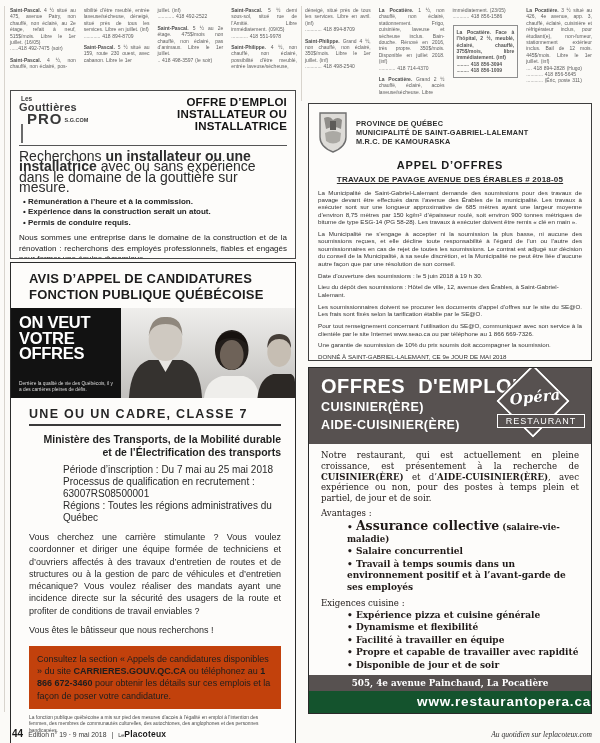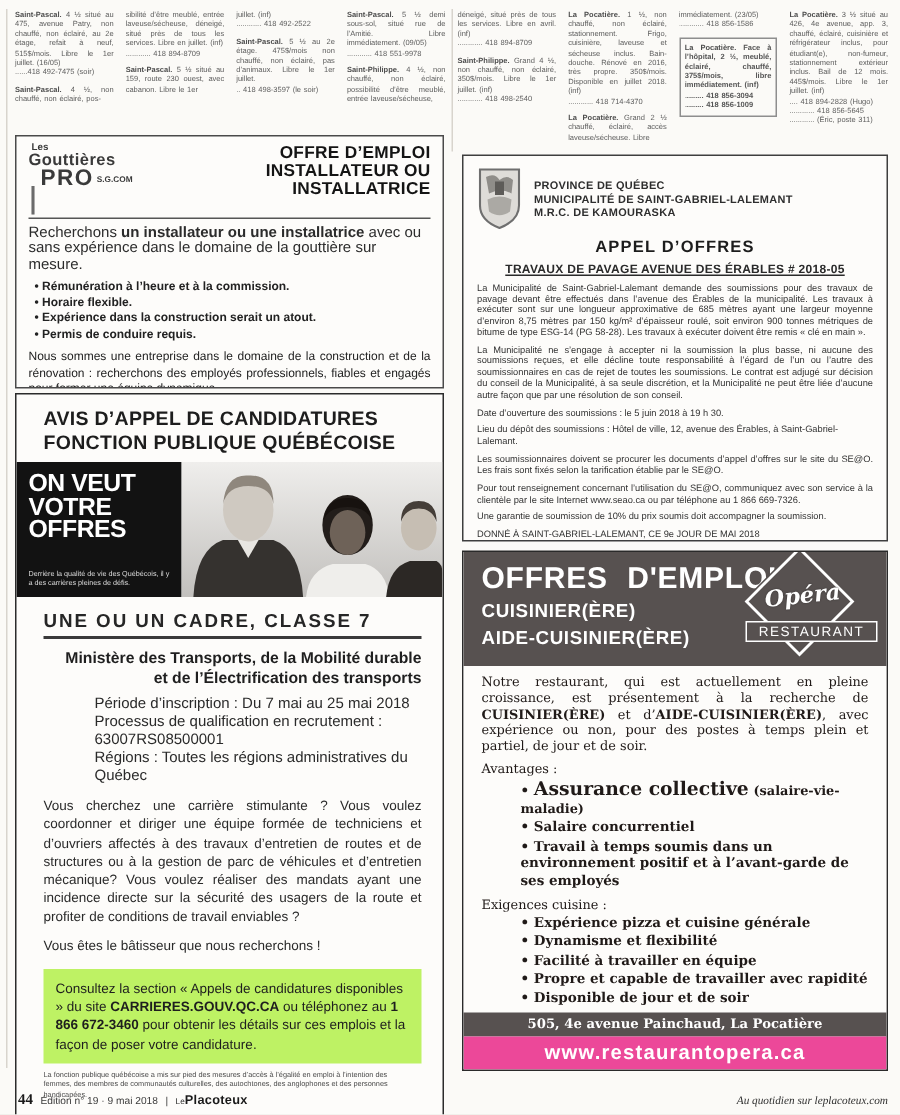--- a/index.html
+++ b/index.html
@@ -27,42 +27,42 @@
   .glogo { line-height:1; color:#3a3a3a; }
   .gl-les { font-size:6.5px; font-weight:bold; display:block; margin-left:2px; }
   .gl-gout { font-size:11px; font-weight:bold; letter-spacing:0.3px; display:block; margin-top:-1px; }
   .gl-row { display:flex; align-items:flex-end; gap:2px; margin-top:-2px; margin-left:8px; }
   .gl-pro { font-size:15px; font-weight:bold; letter-spacing:1px; }
   .gl-sg { font-size:5.5px; font-weight:bold; margin-bottom:2px; }
   .gl-shape { width:30px; height:6px; background:#e7e5e1; border:1px solid #6b6b6b; transform:skewX(-30deg); margin:2px 0 0 2px; }
   .gout-title { text-align:right; color:#141414; }
   .gout-title .t1 { font-size:11.5px; font-weight:bold; letter-spacing:0.2px; }
   .gout-title .t2 { font-size:11.5px; font-weight:bold; letter-spacing:0.2px; }
-  .gout-body { font-size:10px; line-height:10.5px; color:#2c2c2c; margin-top:5px; }
+  .gout-body { font-size:14px; line-height:10.5px; color:#2c2c2c; margin-top:5px; }
   .gout-bullets { list-style:none; margin:4px 0 0 4px;font-weight:bold; }
   .gout-bullets li { font-size:8px; line-height:10.5px; }
   .gout-bullets li::before { content:"• "; }
   .gout-para { font-size:8px; line-height:10.5px; margin-top:5px; text-align:justify; }
 
   .avis-box { left:10px; top:262px; width:286px; height:572px; border:1.5px solid #2b2b2b; }
   .avis-title { padding:8px 14px 6px 18px; }
   .avis-title div { font-size:13px; font-weight:bold; color:#1d1d1d; line-height:15.5px; letter-spacing:0.2px; }
   .talent-band { display:flex; height:90px; }
   .talent-panel { width:110px; background:#121212; color:#fff; padding:7px 6px 5px 8px; display:flex; flex-direction:column; }
   .talent-line { font-size:16.5px; font-weight:800; line-height:15.5px; letter-spacing:-0.3px; font-family:"Liberation Sans", sans-serif; }
   .talent-caption { font-size:4.8px; line-height:6px; color:#dcdcdc; margin-top:auto; }
   .talent-photo { flex:1; display:block; }
   .avis-content { padding:9px 14px 0 18px; }
   .job-heading { font-size:12.5px; font-weight:bold; letter-spacing:1.3px; color:#262626; border-bottom:2px solid #3a3a3a; padding-bottom:3px; }
   .ministry { font-size:10.5px; font-weight:bold; color:#1f1f1f; line-height:12.5px; margin-top:7px;text-align:right; }
   .info-lines { margin-top:6px; }
   .info-lines div { font-size:10px; line-height:12px; color:#2a2a2a;padding-left:34px; }
   .avis-para { font-size:9px; line-height:12.3px; color:#2a2a2a; margin-top:7px; text-align:justify; }
   .avis-closing { font-size:9px; line-height:12px; color:#2a2a2a; margin-top:7px; }
-  .consult-box { background:#bef264; padding:7px 8px; margin-top:10px; font-size:9px; line-height:12.2px; color:#1e1e1e; }
+  .consult-box { background:#c2410c; padding:7px 8px; margin-top:10px; font-size:9px; line-height:12.2px; color:#1e1e1e; }
   .fine-print { font-size:4.9px; line-height:6.6px; color:#4c4c4c; margin-top:6px; width:96%; }
 
   
   .appel-box { left:308px; top:103px; width:284px; height:258px; border:1px solid #3e3e3e; padding:7px 9px 0 9px; }
   .appel-header { display:flex; gap:8px; align-items:center; }
   .appel-header-lines div { font-size:7.3px; font-weight:bold; line-height:9px; color:#2e2e2e; letter-spacing:0.2px; }
   .appel-title { text-align:center; font-size:11px; font-weight:bold; letter-spacing:0.8px; color:#1c1c1c; margin-top:6px; }
   .appel-subtitle { text-align:center; font-size:8px; font-weight:bold; text-decoration:underline; color:#2a2a2a; margin-top:4px; letter-spacing:0.2px; }
   .appel-para { font-size:6.2px; line-height:7.4px; color:#333; margin-top:4.5px; }
   .appel-para.just { text-align:justify; }
@@ -77,25 +77,25 @@
   .opera-rest { position:absolute; left:8px; top:42px; width:88px; text-align:center; border:1px solid #fff; background:#575150; color:#fff; font-size:9px; letter-spacing:1px; padding:1px 0; }
   .opera-body { flex:1; background:#fdfcfa; padding:6px 12px 0 12px; font-family:"DejaVu Serif", serif; color:#201a18; overflow:hidden; }
   .opera-intro { font-size:8.6px; line-height:10.8px; text-align:justify; }
   .opera-label { font-size:8.6px; margin-top:4px; }
   .opera-ul { list-style:none; margin:2px 0 0 26px; }
   .opera-ul li { font-size:9px; font-weight:bold; line-height:11.6px; margin-top:1px; }
   .opera-ul li::before { content:"•  "; }
   .adv-main { font-size:12.5px; font-weight:bold; }
   .adv-note { font-size:8.6px; font-weight:bold; }
   .opera-address { flex:none; background:#575150; color:#fff; text-align:center; font-size:8.8px; font-weight:bold; padding:3px 0; font-family:"DejaVu Serif", serif; }
-  .opera-url { flex:none; background:#ec4899; color:#fff; text-align:center; font-size:13.5px; font-weight:bold; letter-spacing:0.8px; padding:3px 0 4px 0; }
+  .opera-url { flex:none; background:#14532d; color:#fff; text-align:right; font-size:13.5px; font-weight:bold; letter-spacing:0.8px; padding:3px 0 4px 0; }
 
   
   .page-footer { position:absolute; left:12px; right:8px; top:723px; display:flex; align-items:baseline; gap:5px; }
-  .pf-num { font-size:10px; font-weight:bold; color:#1a1a1a;font-family:Liberation Serif, serif; }
+  .pf-num { font-size:10px; font-weight:bold; color:#1a1a1a; }
   .pf-edition { font-size:6.8px; color:#3a3a3a; }
   .pf-brand-le { font-size:5.5px; color:#2c2c2c; }
   .pf-brand { font-size:8.5px; font-weight:bold; color:#1a1a1a; letter-spacing:0.2px; }
   .pf-right { margin-left:auto; font-family:"Liberation Serif", serif; font-style:italic; font-size:7.5px; color:#2e2e2e; }
 </style>
 </head>
 <body>
 
 <div class="page">
   <div class="vline vline-left"></div>
@@ -147,21 +147,20 @@
         <span class="gl-shape"></span>
       </div>
       <div class="gout-title">
         <div class="t1">OFFRE D’EMPLOI</div>
         <div class="t2">INSTALLATEUR OU INSTALLATRICE</div>
       </div>
     </div>
     <div class="gout-body"><span>Recherchons </span><b>un installateur ou une installatrice</b><span> avec ou sans expérience dans le domaine de la gouttière sur mesure.</span></div>
     <ul class="gout-bullets">
       <li>Rémunération à l’heure et à la commission.</li>
-      <li>Horaire flexible.</li>
       <li>Expérience dans la construction serait un atout.</li>
       <li>Permis de conduire requis.</li>
     </ul>
     <div class="gout-para">Nous sommes une entreprise dans le domaine de la construction et de la rénovation : recherchons des employés professionnels, fiables et engagés pour former une équipe dynamique.</div>
 
   </div>
 
   <div class="box avis-box">
     <div class="avis-title">
       <div>AVIS D’APPEL DE CANDIDATURES</div>

